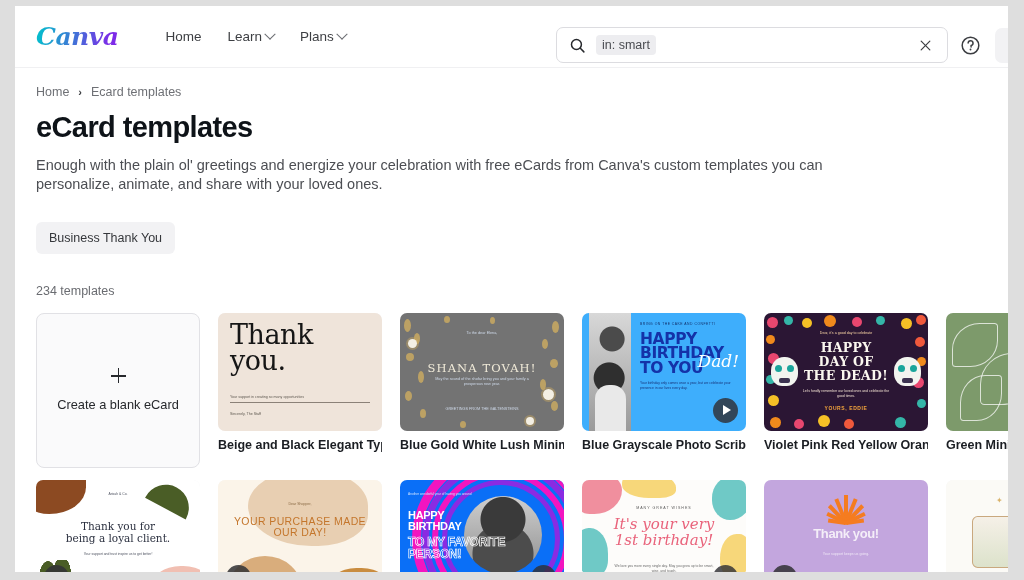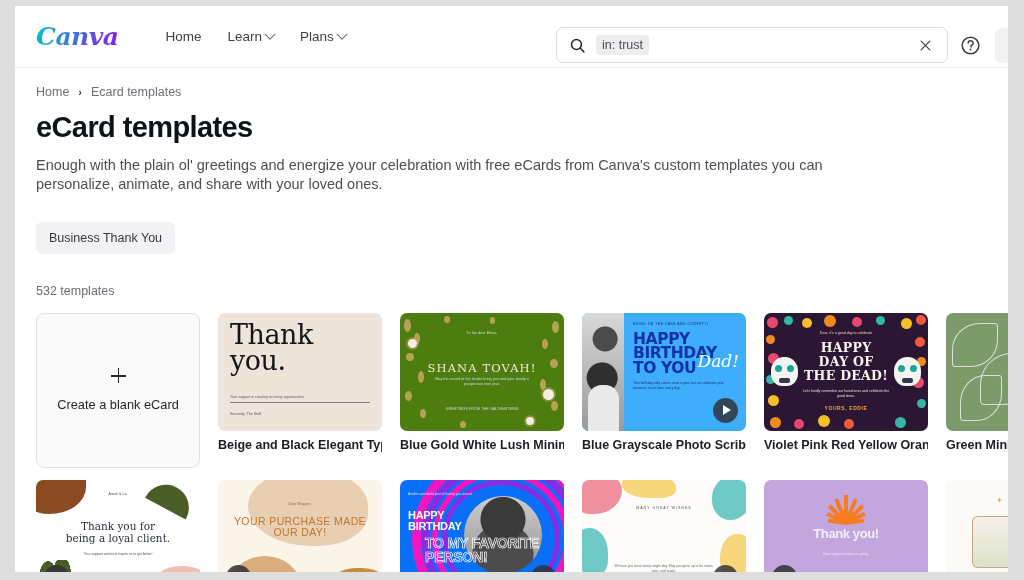--- a/index.html
+++ b/index.html
@@ -201,39 +201,39 @@
   }
   .badge.crown { left: 8px; right: auto; background: rgba(50,50,54,.86); }
   .badge .tri {
     width: 0; height: 0; margin-left: 2px;
     border-left: 8px solid #fff;
     border-top: 5px solid transparent;
     border-bottom: 5px solid transparent;
   }
 
   
-  .art { position: absolute; inset: 0; }
+  .art { position: absolute; inset: 0; padding-left: 7px; }
 
   
   .t-beige { background: #efe4da; }
   .t-beige .tx1 {
     position: absolute; left: 12px; top: 9px;
     font-family: "DejaVu Serif", serif; font-size: 27px;
     line-height: .97; color: #151515; letter-spacing: -.5px;
   }
   .t-beige .rule {
     position: absolute; left: 12px; right: 12px; top: 89px;
     height: 1px; background: #8b8178;
   }
   .t-beige .sm {
     position: absolute; left: 12px; font-size: 3.6px; color: #5e5850;
   }
 
   
-  .t-navy { background: #4d7c0f; }
+  .t-navy { background: #737373; }
   .t-navy .vine {
     position: absolute; border-radius: 50%;
     background: #c9a961; opacity: .85;
   }
   .t-navy .bloom {
     position: absolute; border-radius: 50%;
     background: #f3efe4; box-shadow: 0 0 0 2px rgba(201,169,97,.45);
   }
   .t-navy .ttl {
     position: absolute; left: 0; right: 0; top: 48px; text-align: center;
@@ -387,22 +387,22 @@
       radial-gradient(circle at 50% 30%, #3a3a3a 0 22px, transparent 23px),
       radial-gradient(circle at 50% 74%, #4c4c4c 0 30px, transparent 31px),
       linear-gradient(#cfcfcf, #8e8e8e);
   }
   .t-fav .big {
     position: absolute; left: 8px; top: 30px;
     font-size: 11px; font-weight: bold; color: #fff; line-height: 1;
     letter-spacing: -.3px;
   }
   .t-fav .out {
-    position: absolute; left: 25px; top: 56px;
-    font-size: 14px; font-weight: bold; line-height: 1;
+    position: absolute; left: 8px; top: 56px;
+    font-size: 12px; font-weight: bold; line-height: 1;
     color: transparent; -webkit-text-stroke: .7px #fff;
     letter-spacing: -.2px;
   }
   .t-fav .tiny {
     position: absolute; left: 8px; font-size: 3.2px; color: #cfe2ff;
     line-height: 1.6;
   }
 
   
   .t-water { background: #fdfcfa; }
@@ -487,21 +487,21 @@
       </div>
     </div>
 
     <div id="searchwrap">
       <span class="search-icon">
         <svg width="17" height="17" viewBox="0 0 24 24" fill="none" stroke="#26282c" stroke-width="2.1" stroke-linecap="round">
           <circle cx="10.5" cy="10.5" r="7"></circle>
           <line x1="16" y1="16" x2="21" y2="21"></line>
         </svg>
       </span>
-      <span class="chip">in: trust</span>
+      <span class="chip">in: smart</span>
       <input class="search-input" type="text" placeholder="" style="">
       <span class="clear-btn">
         <svg width="13" height="13" viewBox="0 0 24 24" stroke="#3c3e42" stroke-width="2.2" stroke-linecap="round">
           <line x1="4" y1="4" x2="20" y2="20"></line>
           <line x1="20" y1="4" x2="4" y2="20"></line>
         </svg>
       </span>
     </div>
 
     <div id="helpbtn">
@@ -525,21 +525,21 @@
       <span class="crumb-current">Ecard templates</span>
     </div>
 
     <h1 id="pagetitle">eCard templates</h1>
     <p id="pagedesc">Enough with the plain ol' greetings and energize your celebration with free eCards from Canva's custom templates you can personalize, animate, and share with your loved ones.</p>
 
     <div id="tagrow">
       <div class="tag">Business Thank You</div>
     </div>
 
-    <div id="countrow">532 templates</div>
+    <div id="countrow">234 templates</div>
 
     <div id="gridclip">
     <div id="grid">
 
       <div class="cell">
         <div id="blankcard">
           <span class="plus"></span>
           <span class="bl">Create a blank eCard</span>
         </div>
       </div>
@@ -731,20 +731,24 @@
       <div class="cell">
         <div class="thumb">
           <div class="art t-water">
             <div class="sp" style="left:-6px; top:-6px; width:46px;height:40px;background:#f08f9e;border-radius:50% 40% 60% 30%"></div>
             <div class="sp" style="left:40px; top:-8px; width:54px;height:26px;background:#f7d77a;border-radius:40% 60% 30% 50%"></div>
             <div class="sp" style="right:-6px;top:-4px; width:40px;height:44px;background:#6fc9c6;border-radius:50% 30% 55% 45%"></div>
             <div class="sp" style="left:-8px; top:48px; width:34px;height:48px;background:#6fc9c6;border-radius:45% 55% 35% 60%"></div>
             <div class="sp" style="right:-4px;top:54px; width:30px;height:44px;background:#f7d77a;border-radius:55% 35% 50% 40%"></div>
 
             <div class="kick">MANY GREAT WISHES</div>
+            <div class="big">
+              <div>It's your very</div>
+              <div>1st birthday!</div>
+            </div>
             <div class="body">We love you more every single day. May you grow up to be smart, wise, and tough.</div>
           </div>
           <div class="badge">
             
           </div>
         </div>
         <div class="cell-label"></div>
       </div>
 
       <div class="cell">

